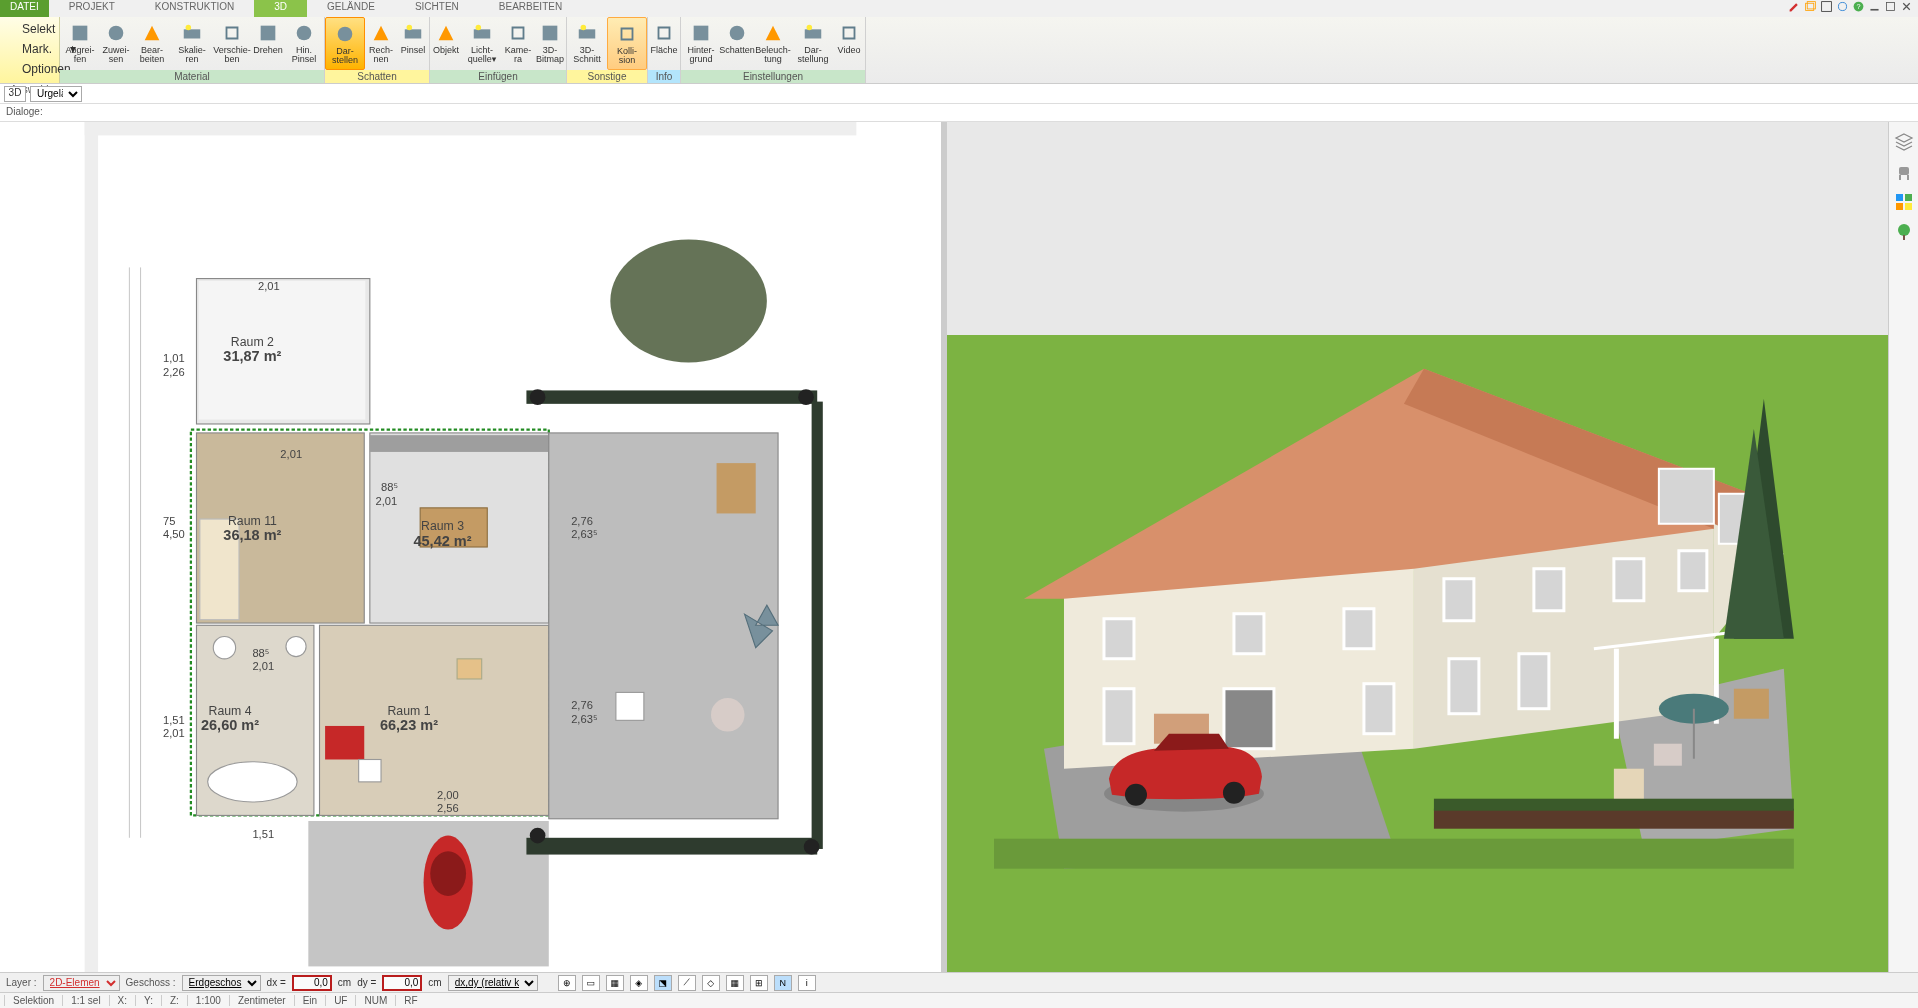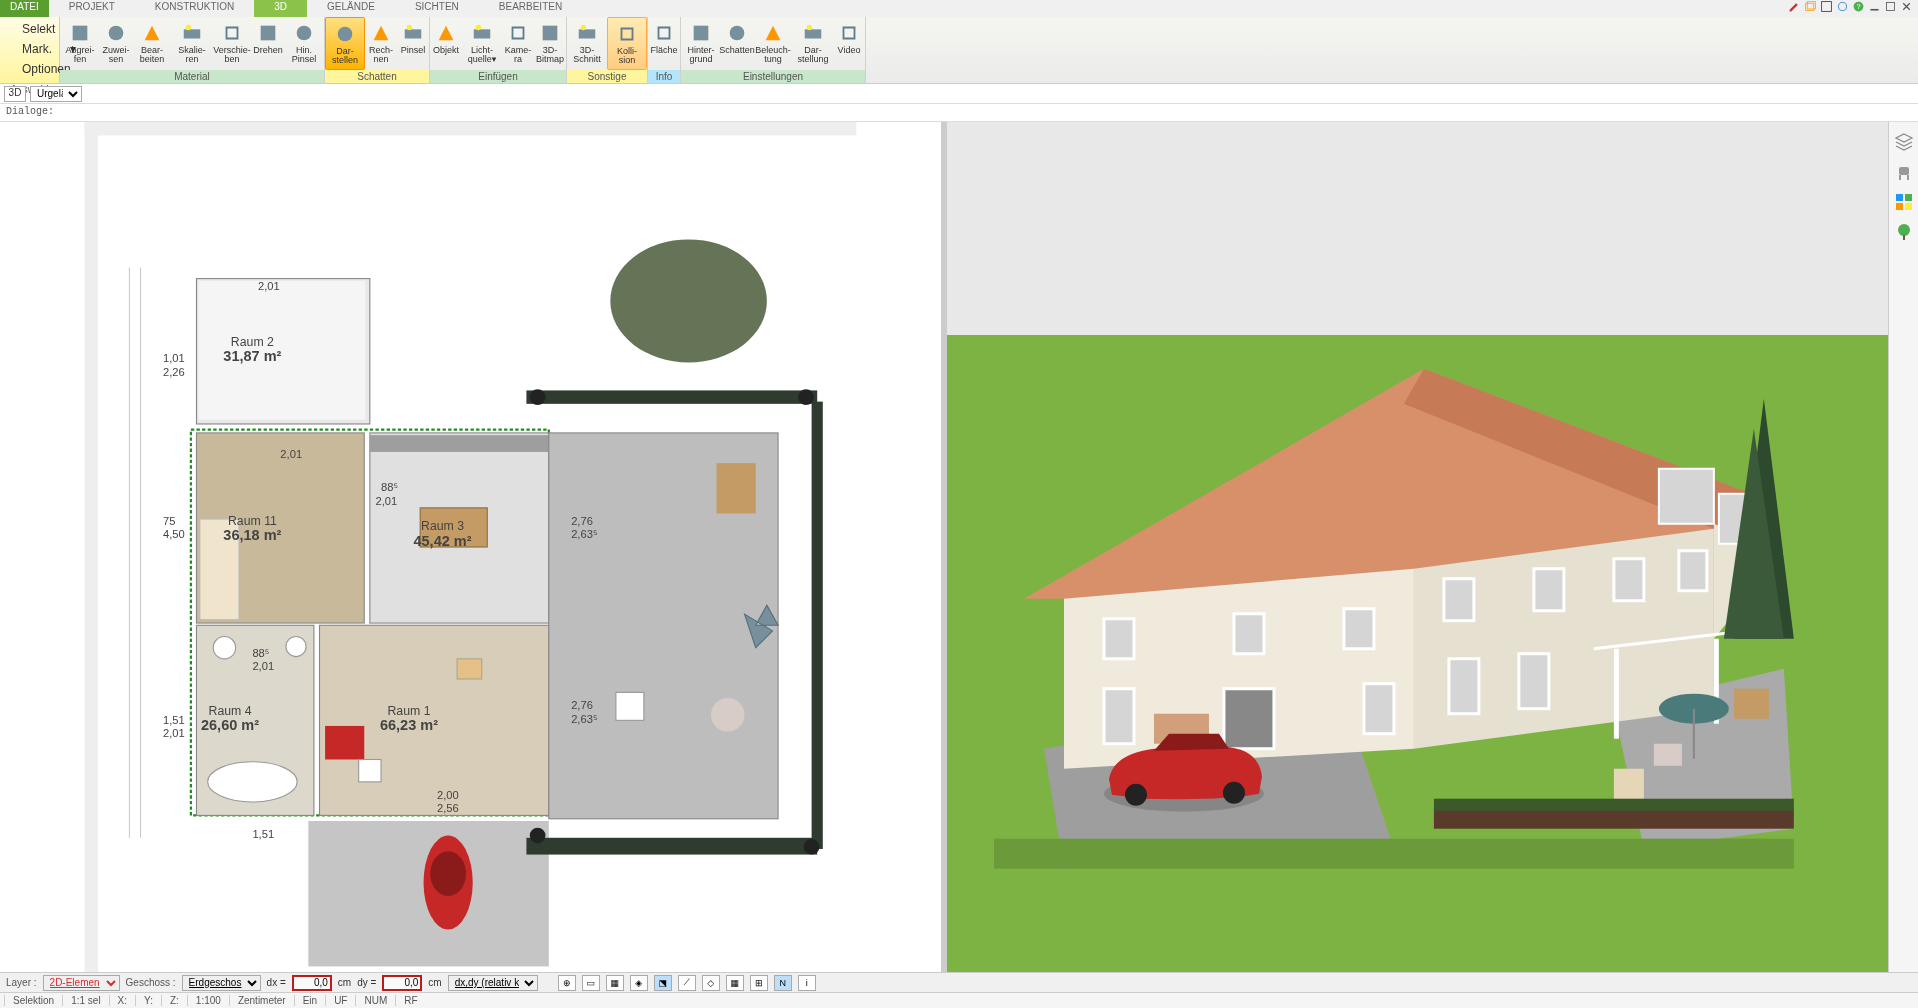--- a/index.html
+++ b/index.html
@@ -33,21 +33,21 @@
 .ribbon-group-label.green { background: #c8e6c9; }
 .ribbon-group-label.yellow { background: #fff59d; }
 .ribbon-group-label.blue { background: #b3e5fc; }
 
 
 .dropdown-row { height: 20px; border-bottom: 1px solid #ddd; display: flex; align-items: center; padding: 0 4px; gap: 4px; }
 .dropdown-3d { width: 22px; height: 16px; font-size: 10px; text-align: center; border: 1px solid #aaa; background: #fff; }
 .dropdown-terrain { width: 52px; height: 16px; font-size: 10px; border: 1px solid #aaa; background: #fff; padding: 0 2px; }
 
 
-.dialog-row { height: 18px; border-bottom: 1px solid #ddd; padding: 2px 6px; font-size: 10px; color: #555; font-family: Liberation Mono, monospace; }
+.dialog-row { height: 18px; border-bottom: 1px solid #ddd; padding: 2px 6px; font-size: 10px; color: #555; }
 
 
 .main { display: flex; height: calc(100vh - 17px - 67px - 20px - 18px - 20px - 16px); }
 .view-2d { flex: 1; border-right: 6px solid #ccc; position: relative; background: #fff; overflow: hidden; }
 .view-3d { flex: 1; position: relative; background: linear-gradient(#e8e8e8 25%, #7cb342 25%); }
 .sidebar-right { width: 30px; background: #f5f5f5; border-left: 1px solid #ccc; display: flex; flex-direction: column; align-items: center; gap: 10px; padding-top: 10px; }
 .sidebar-icon { width: 20px; height: 20px; }
 
 
 .plan-svg { width: 100%; height: 100%; }

